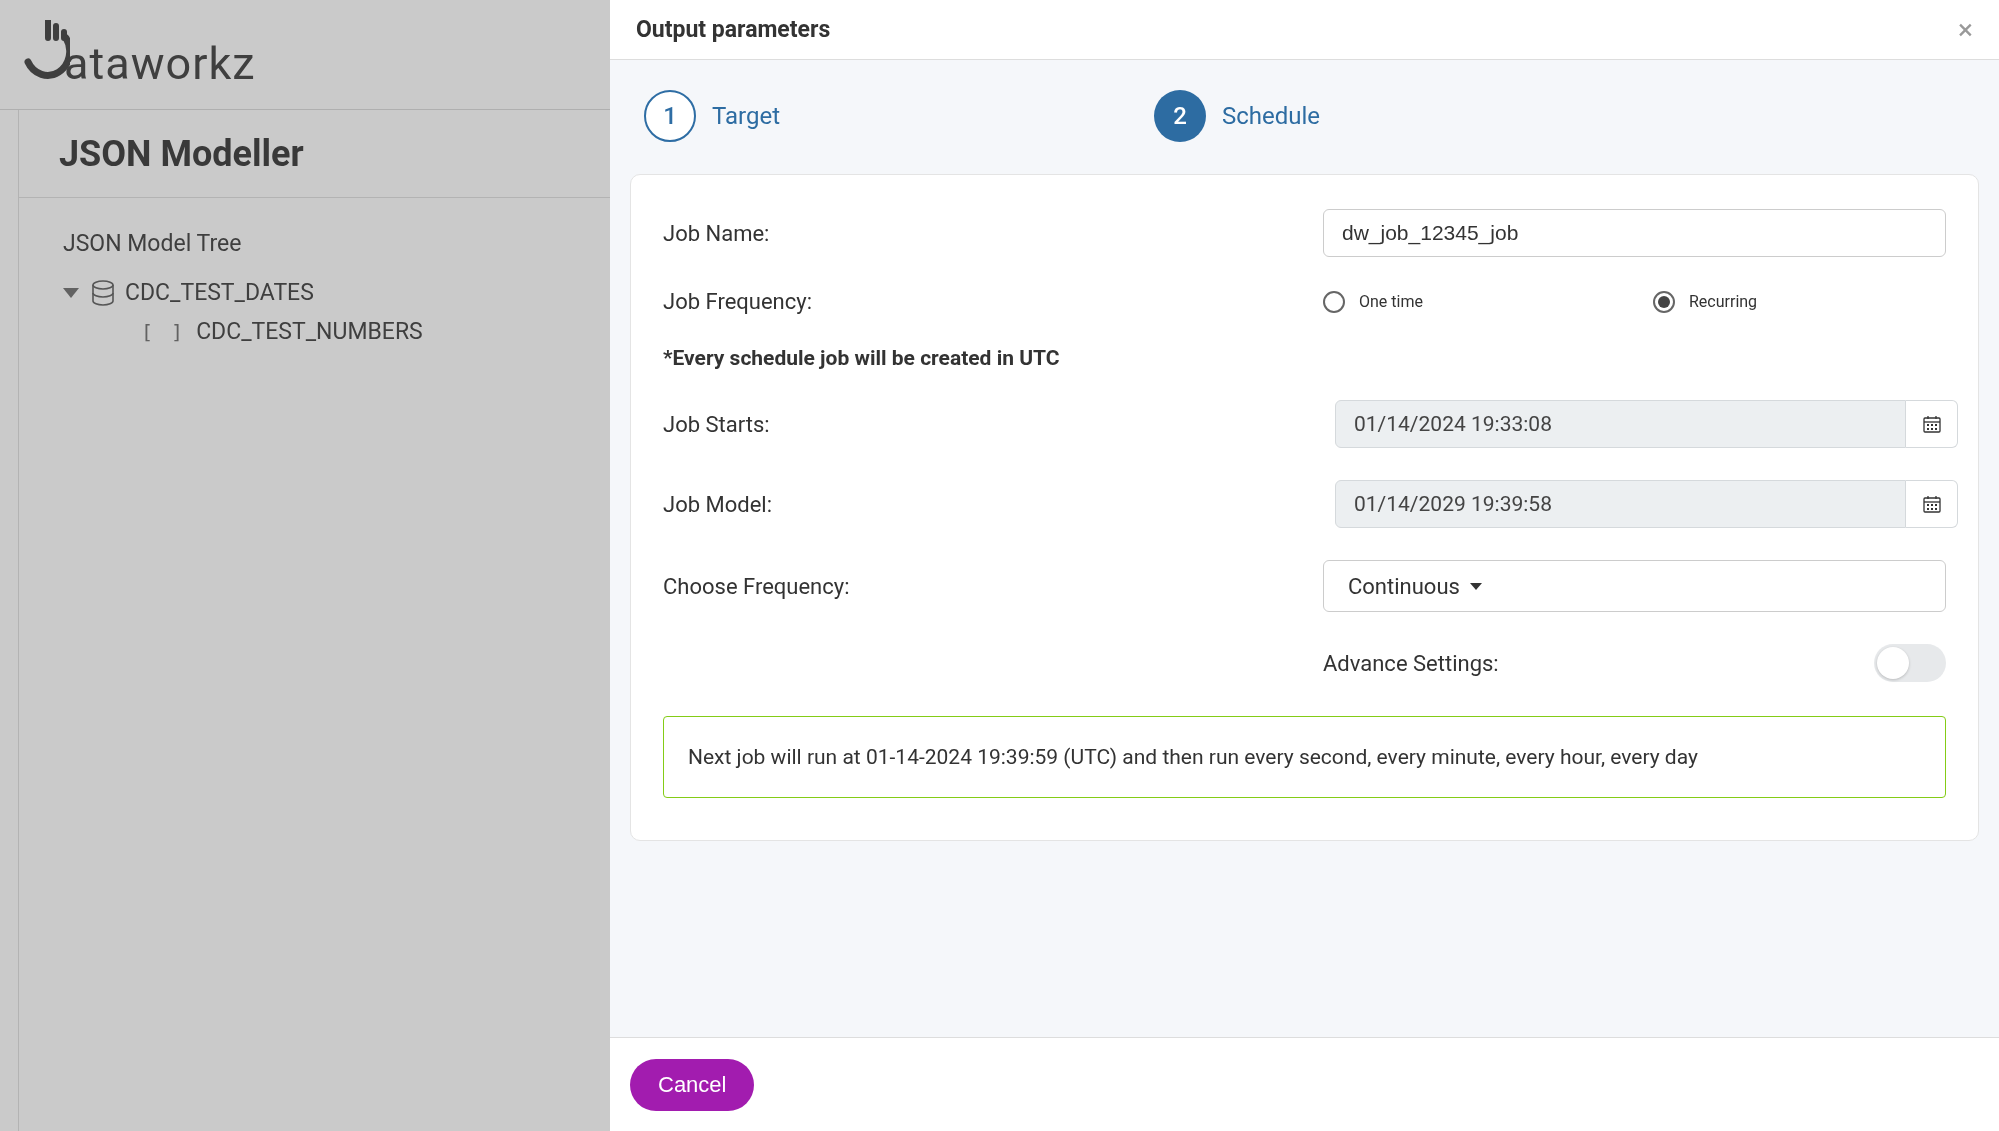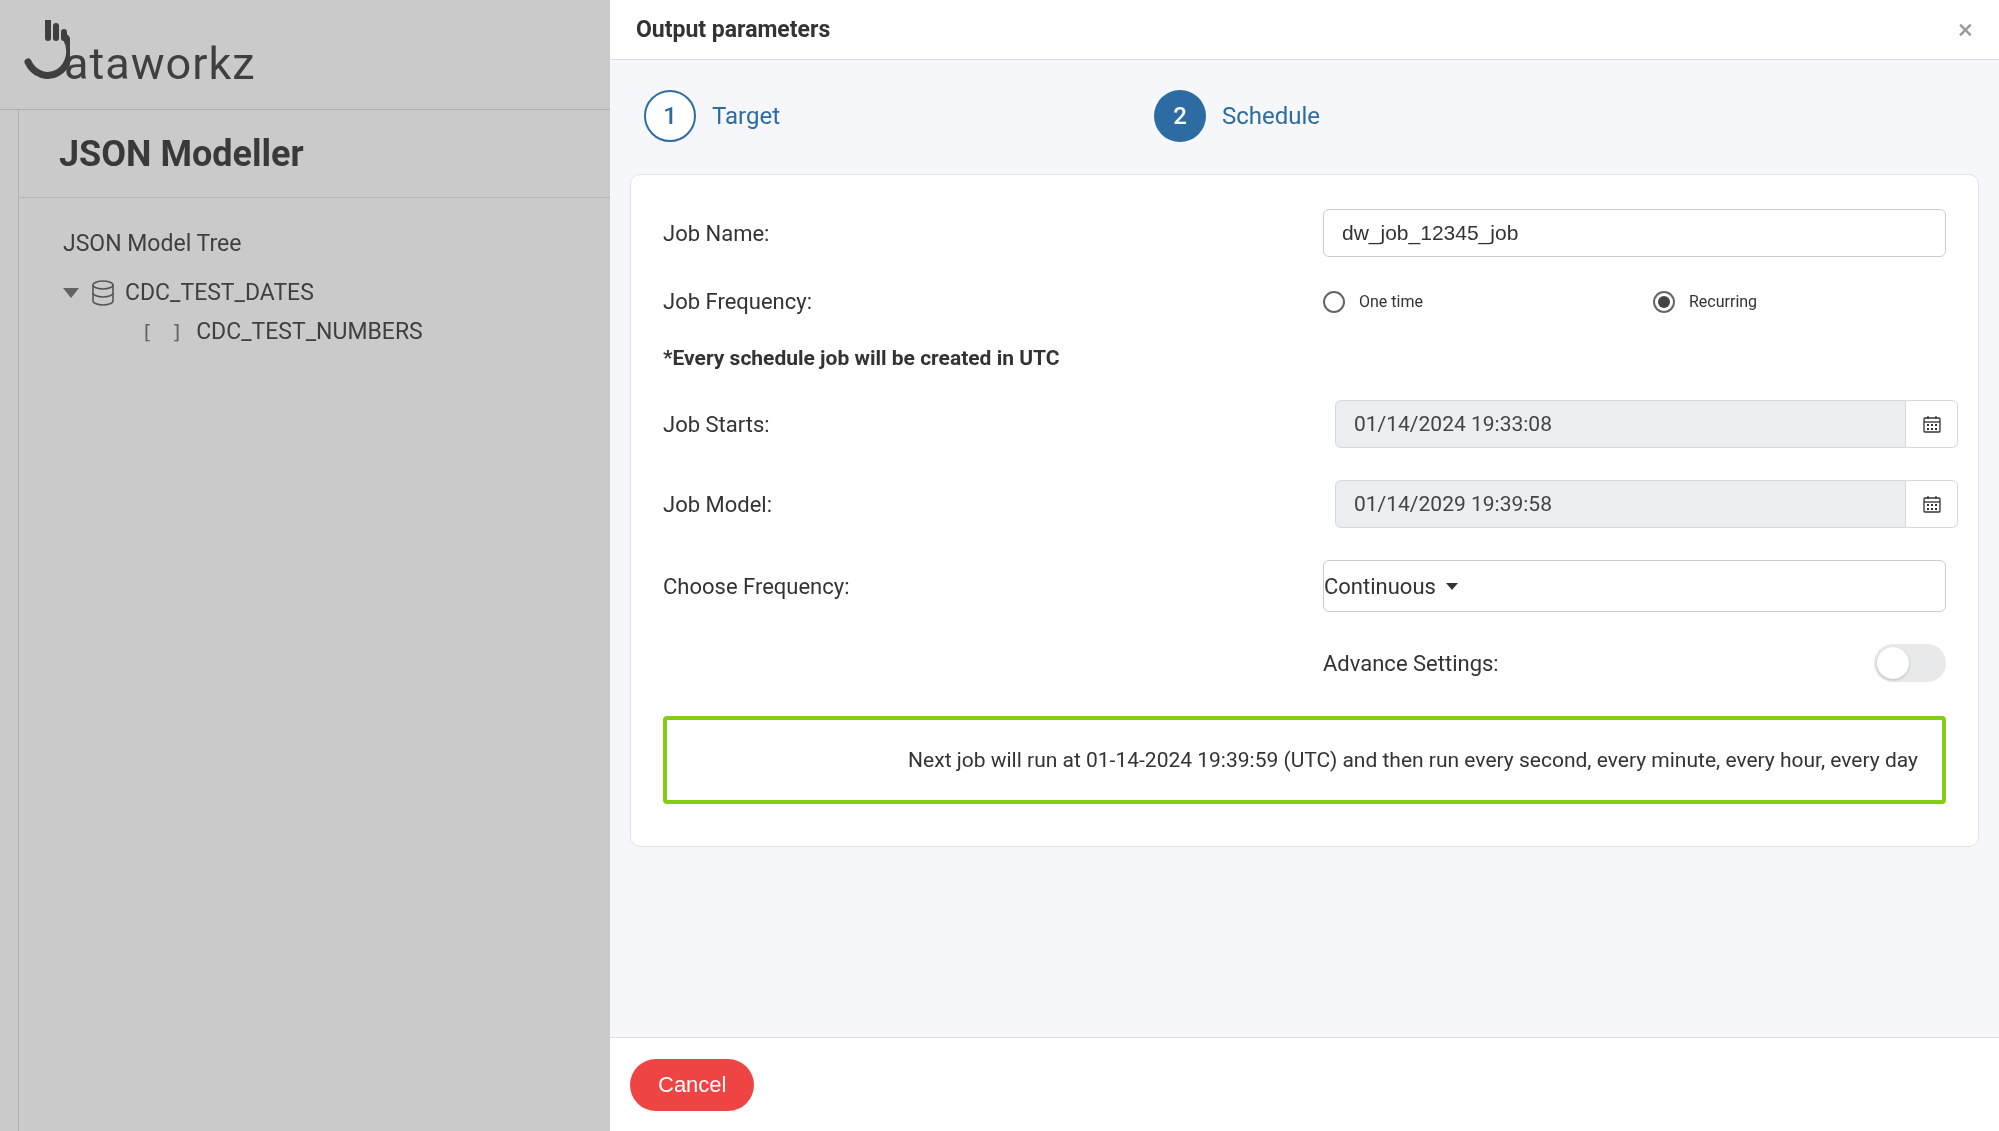--- a/index.html
+++ b/index.html
@@ -290,21 +290,21 @@
     }
     .cal-svg { width: 18px; height: 18px; }
     .select-box {
       width: 100%;
       height: 52px;
       border: 1px solid #ccc;
       border-radius: 6px;
       background: #fff;
       display: flex;
       align-items: center;
-      padding: 0 0;
+      padding: 0 24px;
       font-size: 22px;
       color: #333;
       cursor: pointer;
       gap: 10px;
     }
     .caret-down {
       width: 0;
       height: 0;
       border-left: 6px solid transparent;
       border-right: 6px solid transparent;
@@ -334,25 +334,24 @@
       position: absolute;
       top: 3px;
       left: 3px;
       width: 32px;
       height: 32px;
       background: #fff;
       border-radius: 50%;
       box-shadow: 0 1px 3px rgba(0,0,0,0.2);
     }
     .next-run-box {
-      border: 4px solid #84cc16;
+      border: 1px solid #84cc16;
       border-radius: 4px;
       padding: 28px 24px;
       background: #fff;
-      text-align: right;
     }
     .next-run-text {
       font-size: 21px;
       color: #333;
     }
     .modal-footer {
       height: 94px;
       border-top: 1px solid #ddd;
       display: flex;
       align-items: center;
@@ -365,21 +364,21 @@
       padding: 0 28px;
       border-radius: 26px;
       font-size: 22px;
       cursor: pointer;
       display: flex;
       align-items: center;
       justify-content: center;
       border: none;
     }
     .btn-cancel {
-      background: #ef4444;
+      background: #a21caf;
       color: #fff;
     }
     .btn-prev {
       background: #fff;
       border: 1px solid #ccc;
       color: #333;
     }
     .btn-submit {
       background: #2d6ca2;
       color: #fff;

